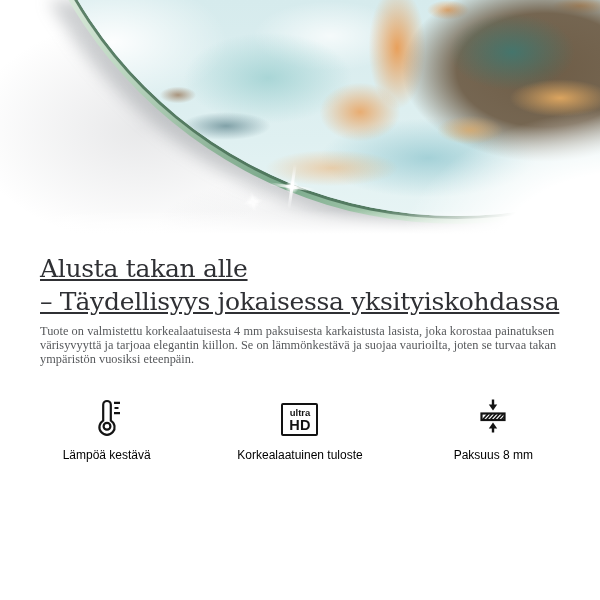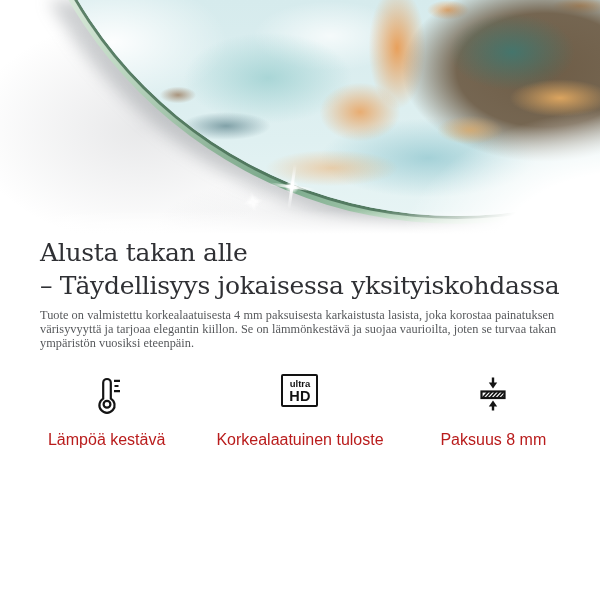--- a/index.html
+++ b/index.html
@@ -46,32 +46,32 @@
   .sparkle::before{left:0;top:50%;width:100%;height:3px;transform:translateY(-50%);
     background:linear-gradient(90deg,transparent,rgba(255,255,255,0.95) 42%,#fff 50%,rgba(255,255,255,0.95) 58%,transparent);}
   .sparkle::after{top:0;left:50%;width:3px;height:100%;transform:translateX(-50%);
     background:linear-gradient(180deg,transparent,rgba(255,255,255,0.95) 42%,#fff 50%,rgba(255,255,255,0.95) 58%,transparent);}
   .sparkle .core{position:absolute;left:50%;top:50%;width:14px;height:14px;transform:translate(-50%,-50%);
     background:radial-gradient(circle,#ffffff 20%,rgba(255,255,255,0) 70%);}
   .sparkle.big{left:269px;top:164px;width:46px;height:46px;transform:rotate(8deg);}
   .sparkle.small{left:243px;top:192px;width:20px;height:20px;transform:rotate(-10deg);opacity:0.8;}
 
   
-  .heading{margin:2px 38px 0 40px;color:#2f3034;
+  .heading{margin:18px 38px 0 40px;color:#2f3034;
     font-family:"DejaVu Serif","Liberation Serif",serif;
-    font-size:25px;line-height:33px;letter-spacing:-0.3px;font-weight:400;white-space:nowrap;}
+    font-size:25px;line-height:33px;letter-spacing:-0.3px;font-weight:400;white-space:nowrap;text-decoration:underline;}
   .description{margin:6px 40px 3px 40px;width:527px;color:#56585b;
     font-size:12.3px;line-height:14px;letter-spacing:0.05px;font-family:Liberation Serif, serif;}
 
   
   .features{margin:24px 10px 0 10px;display:grid;grid-template-columns:repeat(3,1fr);row-gap:11px;}
   .feature{display:flex;flex-direction:column;align-items:center;}
-  .icon-box{height:46px;display:flex;align-items:flex-start;justify-content:center;}
+  .icon-box{height:46px;display:flex;align-items:flex-end;justify-content:center;}
   .feature svg{stroke:#141414;fill:none;stroke-width:2.2;}
-  .feature-label{margin-top:12px;font-size:16px;line-height:15px;color:#b91c1c;text-align:center;}
+  .feature-label{margin-top:12px;font-size:12px;line-height:15px;color:#000000;text-align:center;}
   .uhd{width:33px;height:29px;border:2.5px solid #121212;border-radius:2px;
     display:flex;flex-direction:column;align-items:center;justify-content:center;color:#121212;}
   .uhd .t1{font-size:9.5px;font-weight:700;line-height:10px;}
   .uhd .t2{font-size:14.5px;font-weight:800;line-height:14px;letter-spacing:0.2px;}
 </style>
 </head>
 <body>
 
 <div class="page">
 

